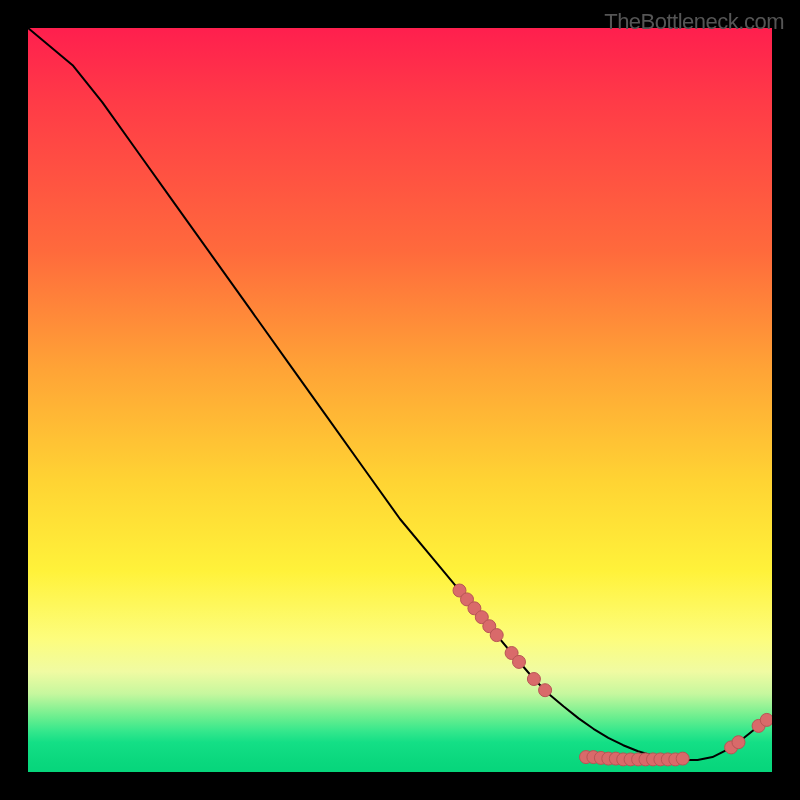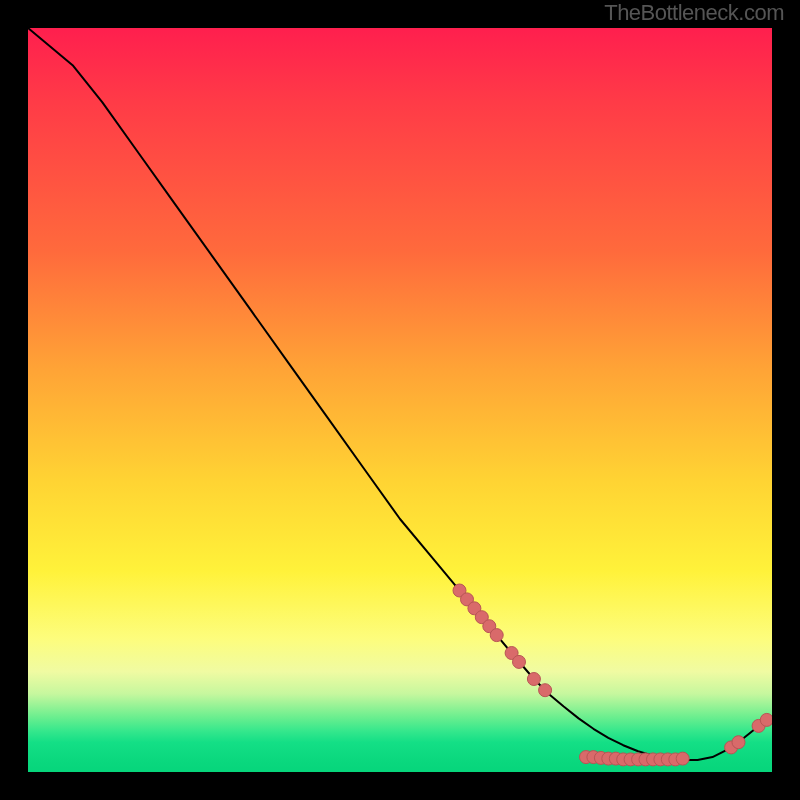--- a/index.html
+++ b/index.html
@@ -5,21 +5,21 @@
   * { margin: 0; padding: 0; box-sizing: border-box; }
   body {
     width: 800px;
     height: 800px;
     background: #000;
     position: relative;
     font-family: Arial, Helvetica, sans-serif;
   }
   .watermark {
     position: absolute;
-    top: 0;
+    top: 9px;
     right: 16px;
     color: #555;
     font-size: 22px;
     font-weight: 500;
     letter-spacing: -0.5px;
     z-index: 3;
   }
   .plot-area {
     position: absolute;
     left: 28px;

